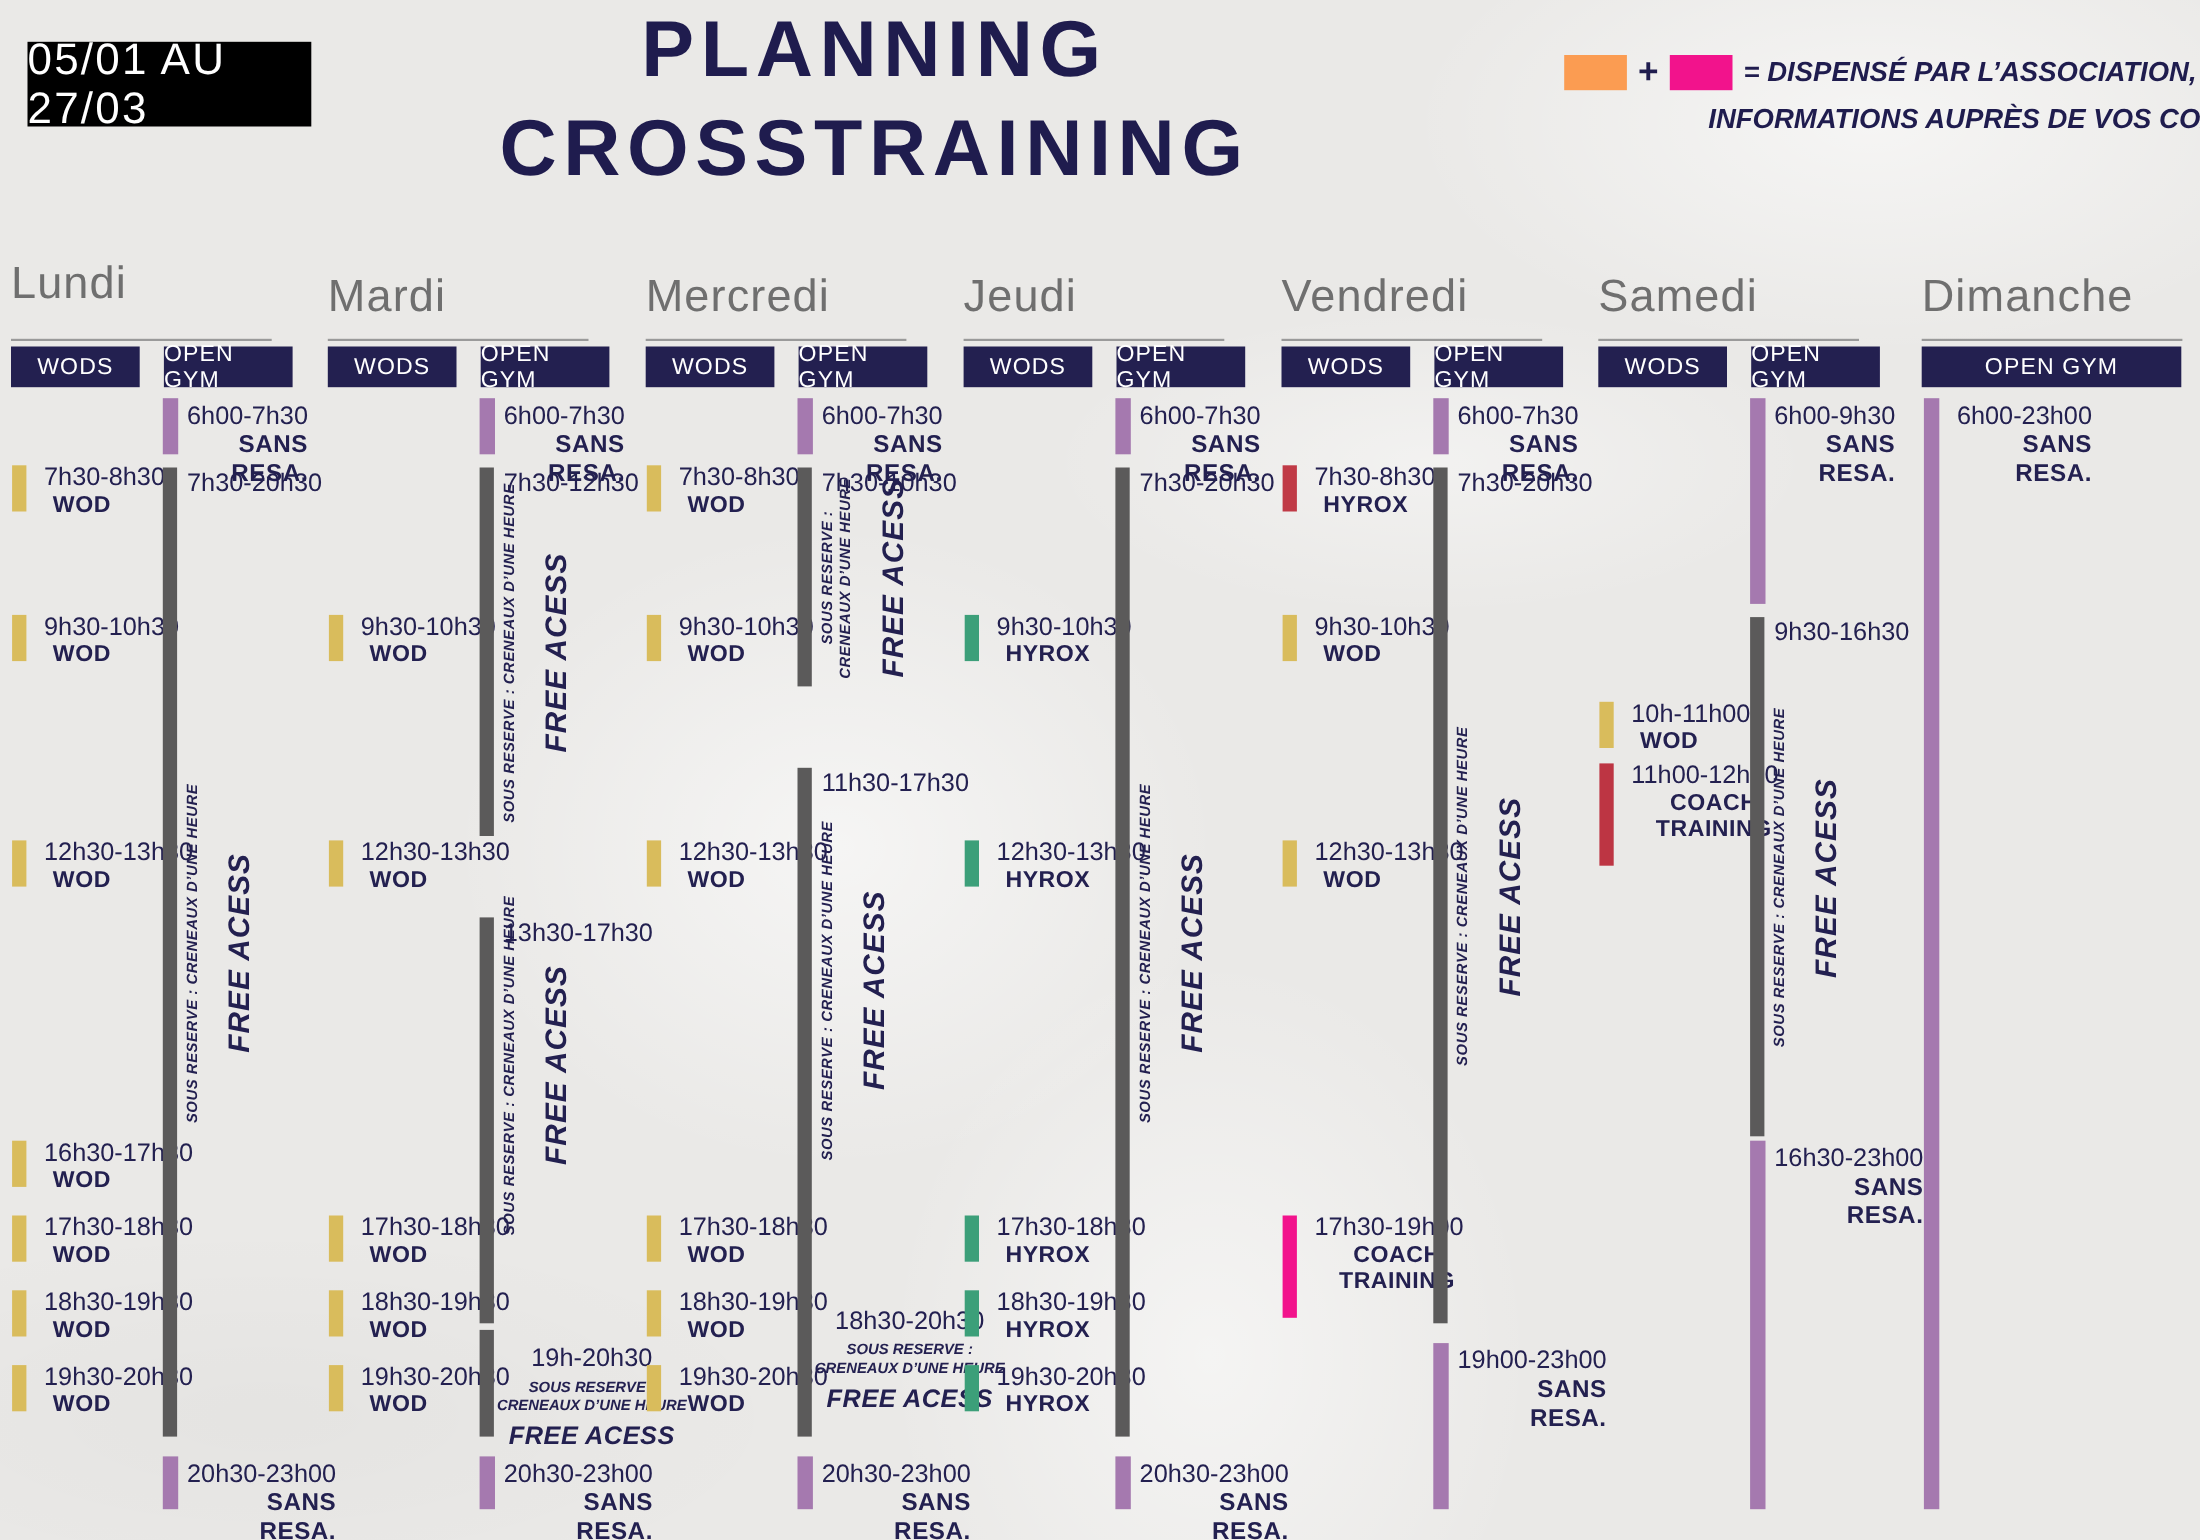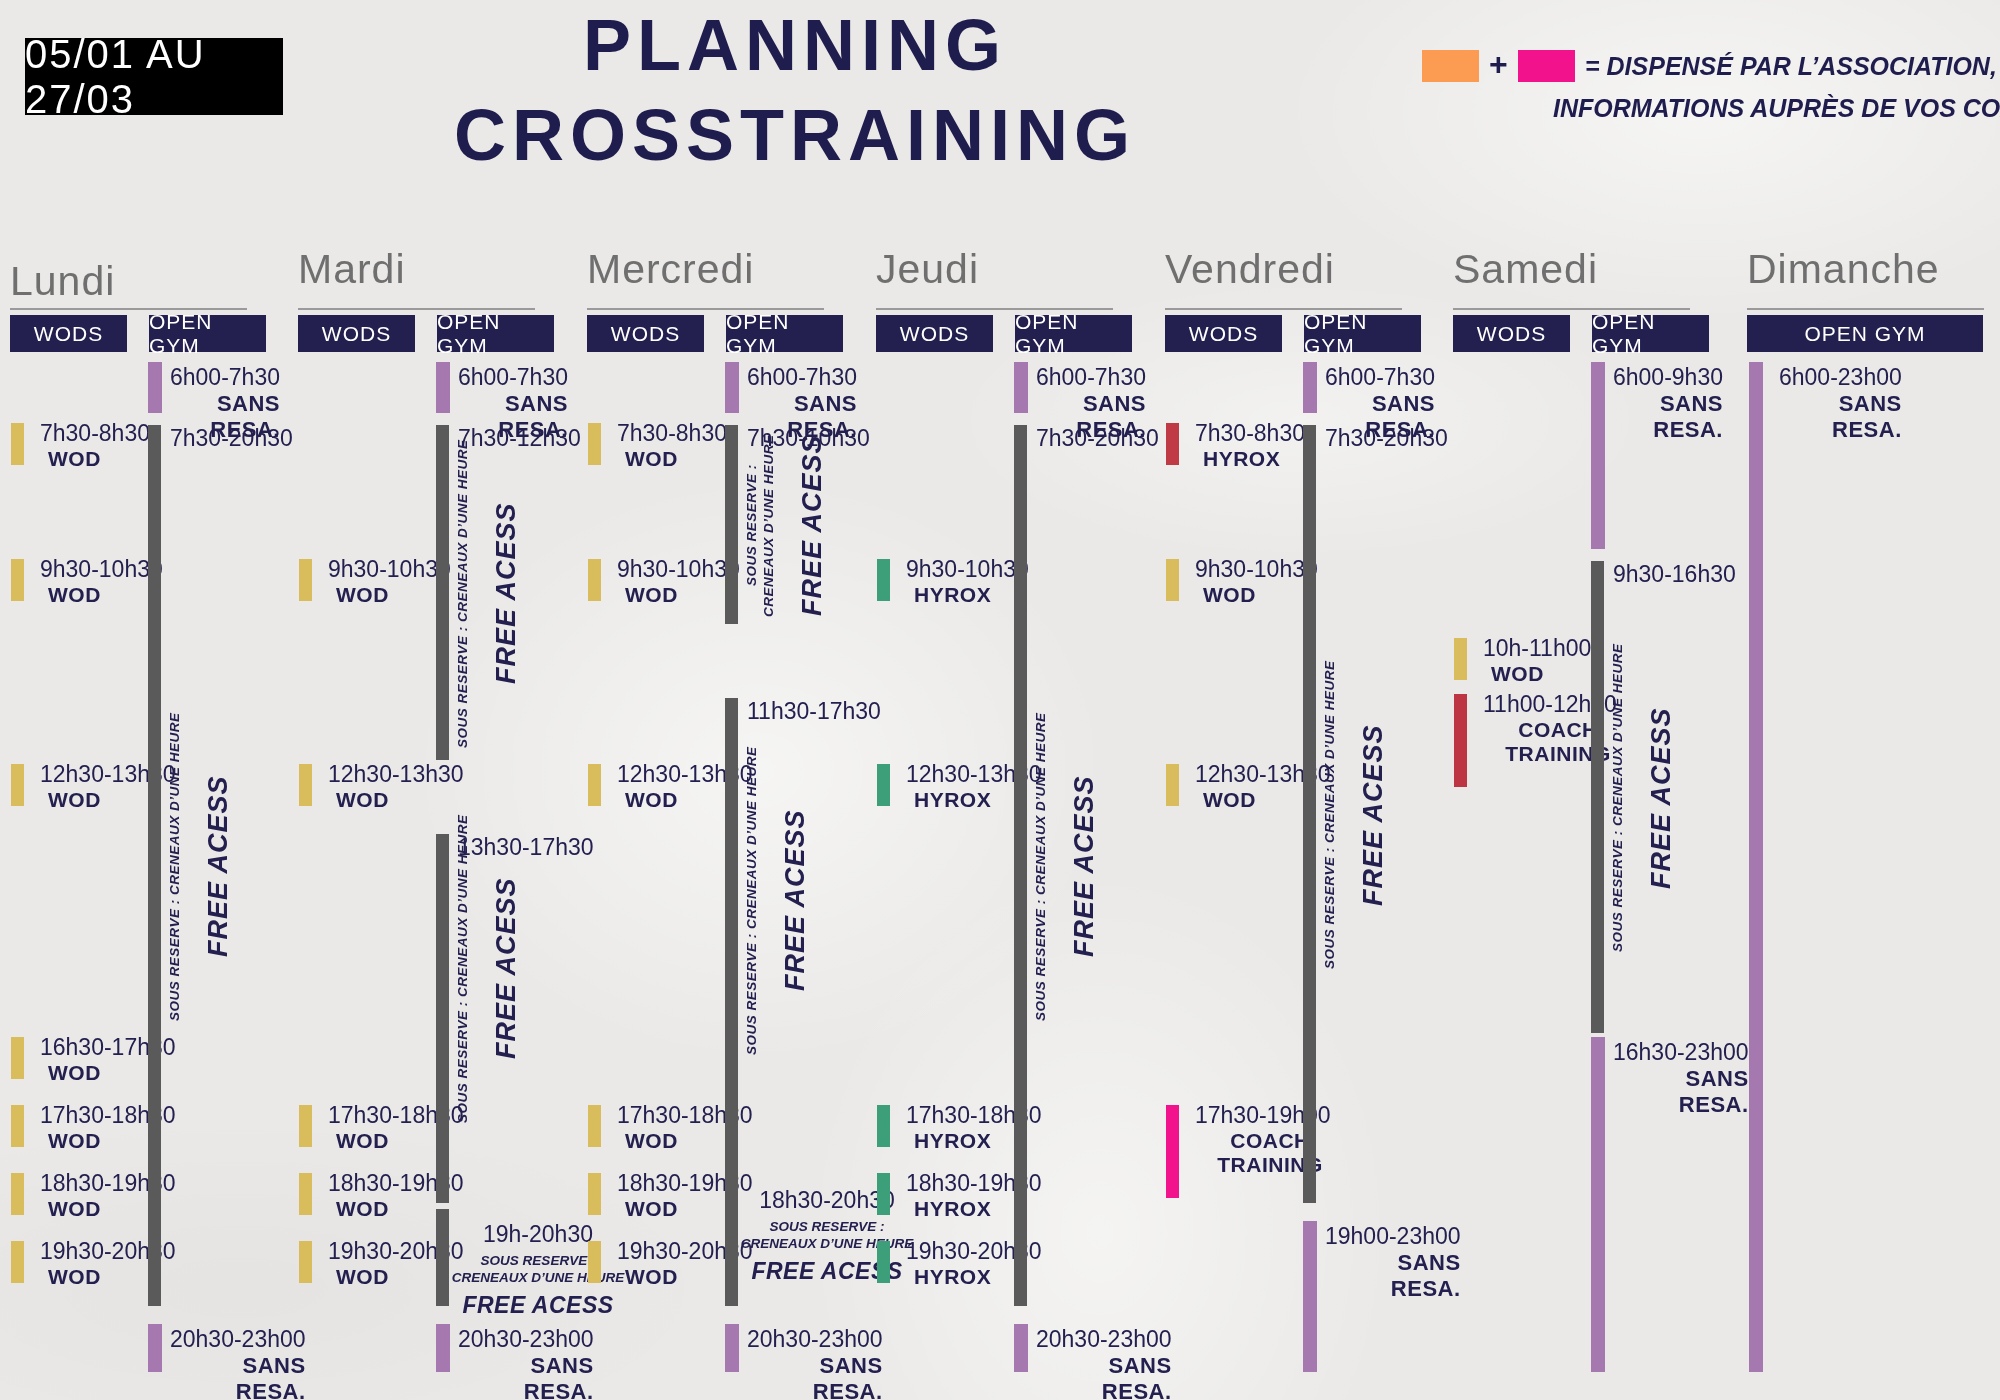--- a/index.html
+++ b/index.html
@@ -53,21 +53,21 @@
   <div class="abs poster-title" style="left:395px;top:94px;">CROSSTRAINING</div>
 
   <div class="abs legend-swatch" id="legend-swatch-orange" style="left: 1422px; top: 50px; background: rgb(251, 156, 82);"></div>
   <div class="abs legend-plus" style="left:1489px;top:46px;">+</div>
   <div class="abs legend-swatch" id="legend-swatch-pink" style="left: 1518px; top: 50px; background: rgb(242, 19, 140);"></div>
   <div class="abs legend-text" style="left:1585px;top:52px;">= DISPENSÉ PAR L’ASSOCIATION,</div>
   <div class="abs legend-text" style="left:1553px;top:94px;">INFORMATIONS AUPRÈS DE VOS COACHS</div>
 
   <div id="board">
       <div class="abs">
-        <div class="abs day-title" style="left: 10px; top: 258px;">Lundi</div>
+        <div class="abs day-title" style="left: 10px; top: 234px;">Lundi</div>
         <div class="abs day-underline" style="left: 10px; top: 308px; width: 237px;"></div>
         <div class="abs pill" style="left: 10px; top: 315px; width: 117px;">WODS</div>
         <div class="abs pill" style="left: 149px; top: 315px; width: 117px;">OPEN GYM</div>
         <div class="bar" style="left: 11px; top: 423px; width: 13px; height: 42px; background: rgb(217, 188, 92);"></div>
         <div class="abs" style="left: 40px; top: 420px;">
           <div class="time">7h30-8h30</div>
           <div class="blabel">WOD</div>
         </div>
         <div class="bar" style="left: 11px; top: 559px; width: 13px; height: 42px; background: rgb(217, 188, 92);"></div>
         <div class="abs" style="left: 40px; top: 556px;">

